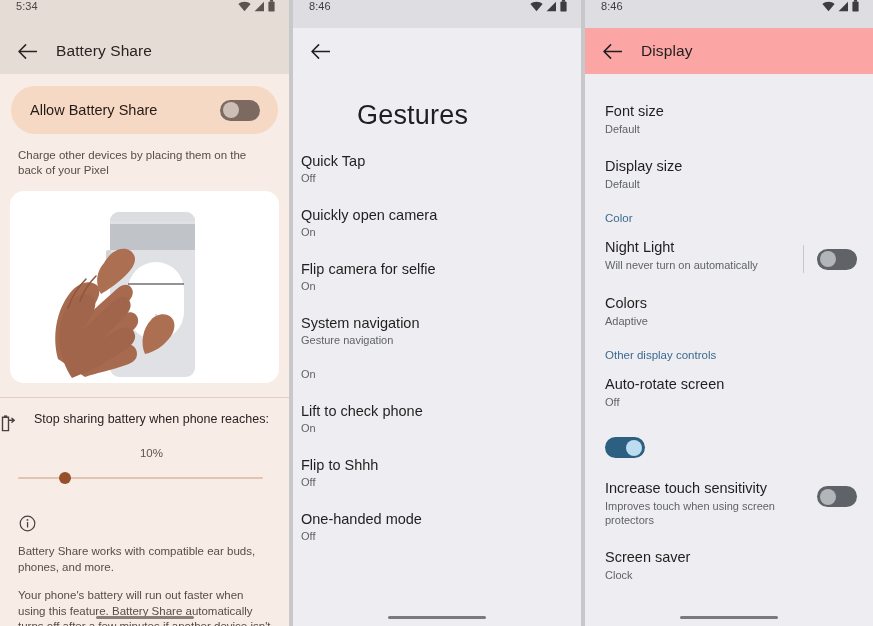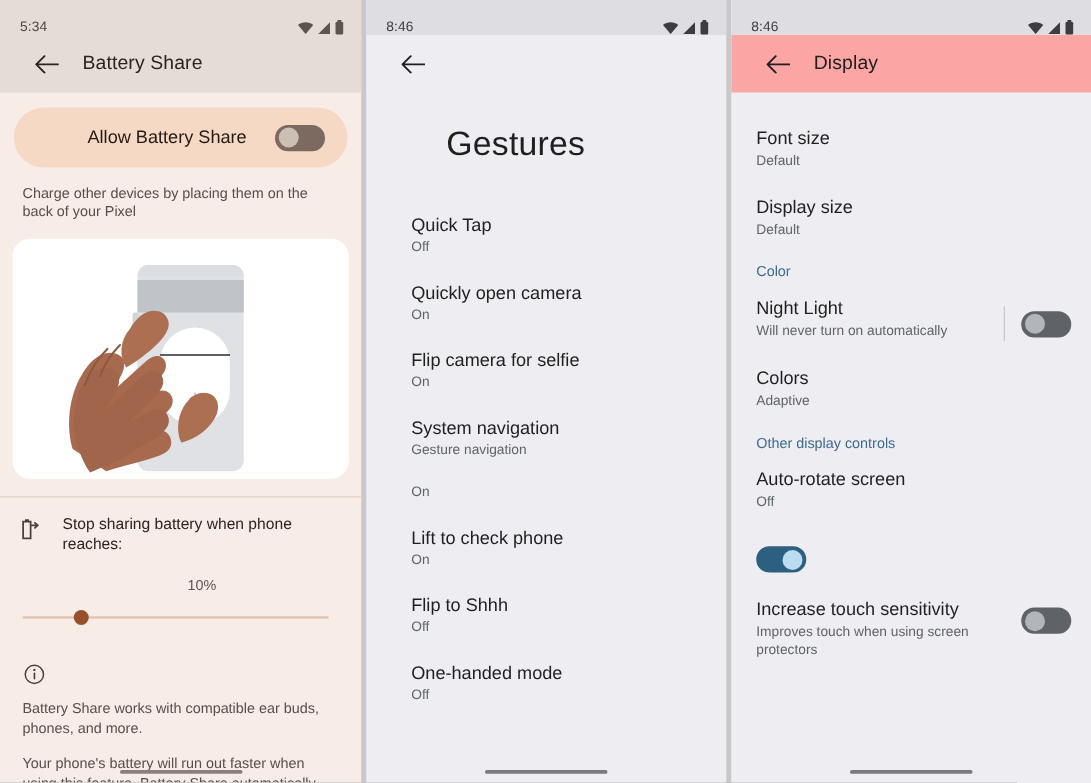--- a/index.html
+++ b/index.html
@@ -13,51 +13,51 @@
 
   
   .panel { position: relative; height: 626px; overflow: hidden; }
   .panel.left   { width: 289px; background: #f8ece7; }
   .gap          { width: 4px;  background: #c8c8cb; height: 626px; }
   .panel.mid    { width: 288px; background: #eeeef2; }
   .panel.right  { width: 288px; background: #eeeef2; }
 
   
   .statusbar {
-    height: 28px; display: flex; align-items: flex-end;
+    height: 28px; display: flex; align-items: flex-start;
     justify-content: space-between;
     padding: 0 14px 0 16px;
     font-size: 11px; letter-spacing: .1px;
   }
   .panel.left .statusbar  { background: #e6dcd6; color: #4b4542; }
   .panel.mid  .statusbar  { background: #dedee2; color: #3d3d41; }
   .panel.right .statusbar { background: #dedee2; color: #3d3d41; }
   .sb-icons { display: flex; align-items: flex-end; gap: 3px; }
   .sb-icons svg { display: block; }
 
   
-  .appbar { height: 46px; display: flex; align-items: center; padding-left: 26px; gap: 18px; }
+  .appbar { height: 46px; display: flex; align-items: center; padding-left: 16px; gap: 18px; }
   .panel.left .appbar   { background: #e6dcd6; }
   .panel.mid  .appbar   { background: #eeeef2; }
   .panel.right .appbar  { background: #fca5a5; }
   .appbar .back { width: 22px; height: 22px; display: flex; align-items: center; justify-content: center; cursor: pointer; }
   .appbar .title { font-size: 15.5px; color: #1f1f1f; letter-spacing: .1px; }
   .panel.left .appbar .title { color: #2b2320; }
 
   
   .bs-card {
     margin: 12px 11px 0 11px;
     background: #f6d9c4;
     border-radius: 26px;
     height: 48px;
     display: flex; align-items: center; justify-content: space-between;
     padding: 0 18px 0 19px;
     cursor: pointer;
   }
-  .bs-card .lbl { font-size: 14.5px; color: #241a15; margin-left: 40px; }
+  .bs-card .lbl { font-size: 14.5px; color: #241a15; }
 
   .toggle { width: 40px; height: 21px; border-radius: 12px; position: relative; flex: none; cursor: pointer; }
   .toggle .knob { position: absolute; top: 2.5px; width: 16px; height: 16px; border-radius: 50%; }
   .toggle.off-warm { background: #7c6a60; }
   .toggle.off-warm .knob { left: 3px; background: #cbbfb6; }
   .toggle.off-gray { background: #5f6368; }
   .toggle.off-gray .knob { left: 3px; background: #b2b5b9; }
   .toggle.on-blue { background: #2d6080; }
   .toggle.on-blue .knob { right: 3px; background: #bcdcf0; }
 
@@ -71,37 +71,37 @@
     background: #ffffff;
     border-radius: 14px;
     height: 192px;
     position: relative;
     overflow: hidden;
   }
   .illus svg { position: absolute; left: 0; top: 0; }
 
   .rule { height: 1px; background: #e3cfc6; margin-top: 14px; }
 
-  .slider-row { display: flex; padding: 13px 16px 0 16px; gap: 14px; }
+  .slider-row { display: flex; padding: 13px 16px 0 0; gap: 14px; }
   .slider-row .ico { width: 20px; flex: none; padding-top: 3px; }
   .slider-row .txt .t1 { font-size: 12.5px; color: #2b2320; line-height: 16px; }
   .slider-row .txt .t2 { font-size: 11.5px; color: #5d524c; margin-top: 20px; text-align: center; }
   .slider-wrap { padding: 12px 26px 0 18px; }
   .slider-track { position: relative; height: 14px; }
   .slider-track .bar { position: absolute; top: 6px; left: 0; right: 0; height: 2px; background: #e2c3b2; border-radius: 2px; }
   .slider-track .thumb { position: absolute; top: 1px; left: 41px; width: 12px; height: 12px; border-radius: 50%; background: #96512b; }
 
   .info-icon { margin: 30px 0 0 19px; width: 17px; height: 17px; }
   .bs-para { margin: 12px 17px 0 18px; font-size: 11.5px; line-height: 15.5px; color: #584d47; }
   .bs-para.second { margin-top: 13px; }
 
   
   .big-title { font-size: 27px; color: #1f1f1f; padding: 26px 0 0 20px; letter-spacing: .2px; margin-left: 44px; }
   .g-list { padding: 21px 0 0 0; }
-  .g-item { padding: 0 20px 0 36px; margin-bottom: 22px; cursor: pointer; margin-top: 20px; }
+  .g-item { padding: 0 20px 0 8px; margin-bottom: 22px; cursor: pointer; }
   .g-item .t1 { font-size: 14.5px; color: #1f1f1f; line-height: 18px; }
   .g-item .t2 { font-size: 11px; color: #5f6368; margin-top: 2px; }
 
   
   .d-list { padding-top: 28px; }
   .d-item { padding: 0 16px 0 20px; margin-bottom: 21px; display: flex; align-items: flex-start; justify-content: space-between; gap: 10px; cursor: pointer; }
   .d-item .txt { flex: 1; min-width: 0; }
   .d-item .t1 { font-size: 14.5px; color: #1f1f1f; line-height: 18px; }
   .d-item .t2 { font-size: 11px; color: #5f6368; margin-top: 2px; line-height: 14px; }
   .d-head { font-size: 11.5px; color: #3b6a8f; padding: 0 20px; margin-bottom: 14px; margin-top: 2px; }
@@ -377,19 +377,25 @@
           <div class="t1">Increase touch sensitivity</div>
           <div class="t2">Improves touch when using screen protectors</div>
         </div>
         <div class="tog-cell">
           <span class="toggle off-gray">
               <span class="knob"></span>
             </span>
         </div>
       </div>
 
+      <div class="d-item">
+        <div class="txt">
+          <div class="t1">Screen saver</div>
+          <div class="t2">Clock</div>
+        </div>
+      </div>
 
     </div>
 
     <div class="nav-handle"></div>
   </div>
 
 </div>
 
 </body></html>

